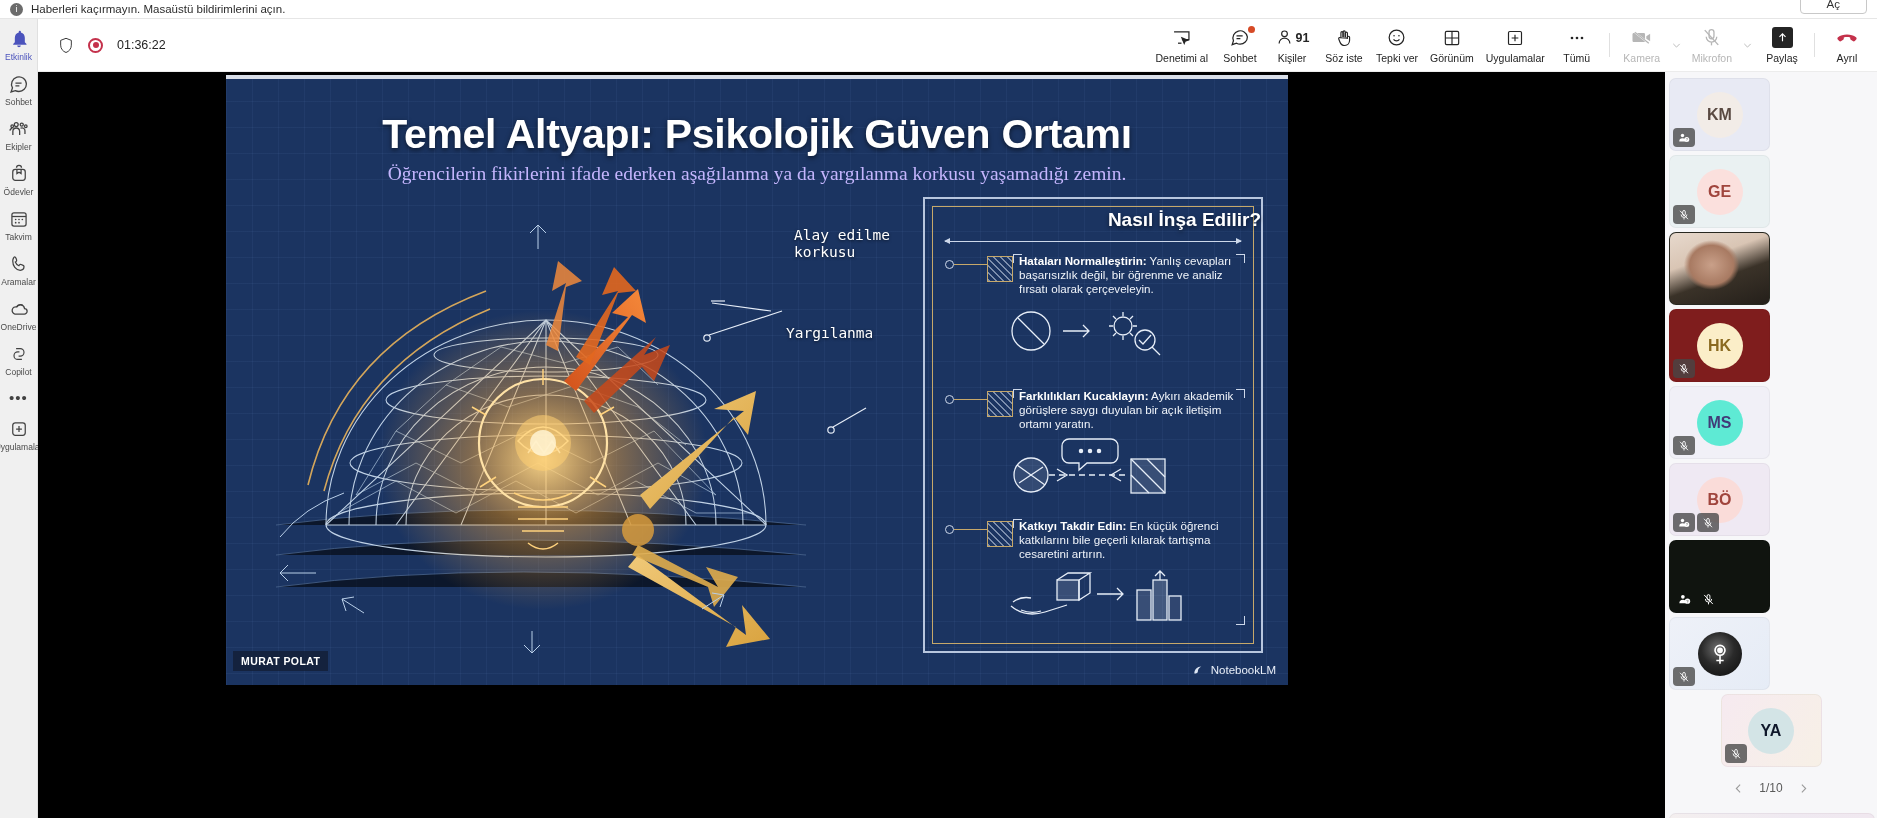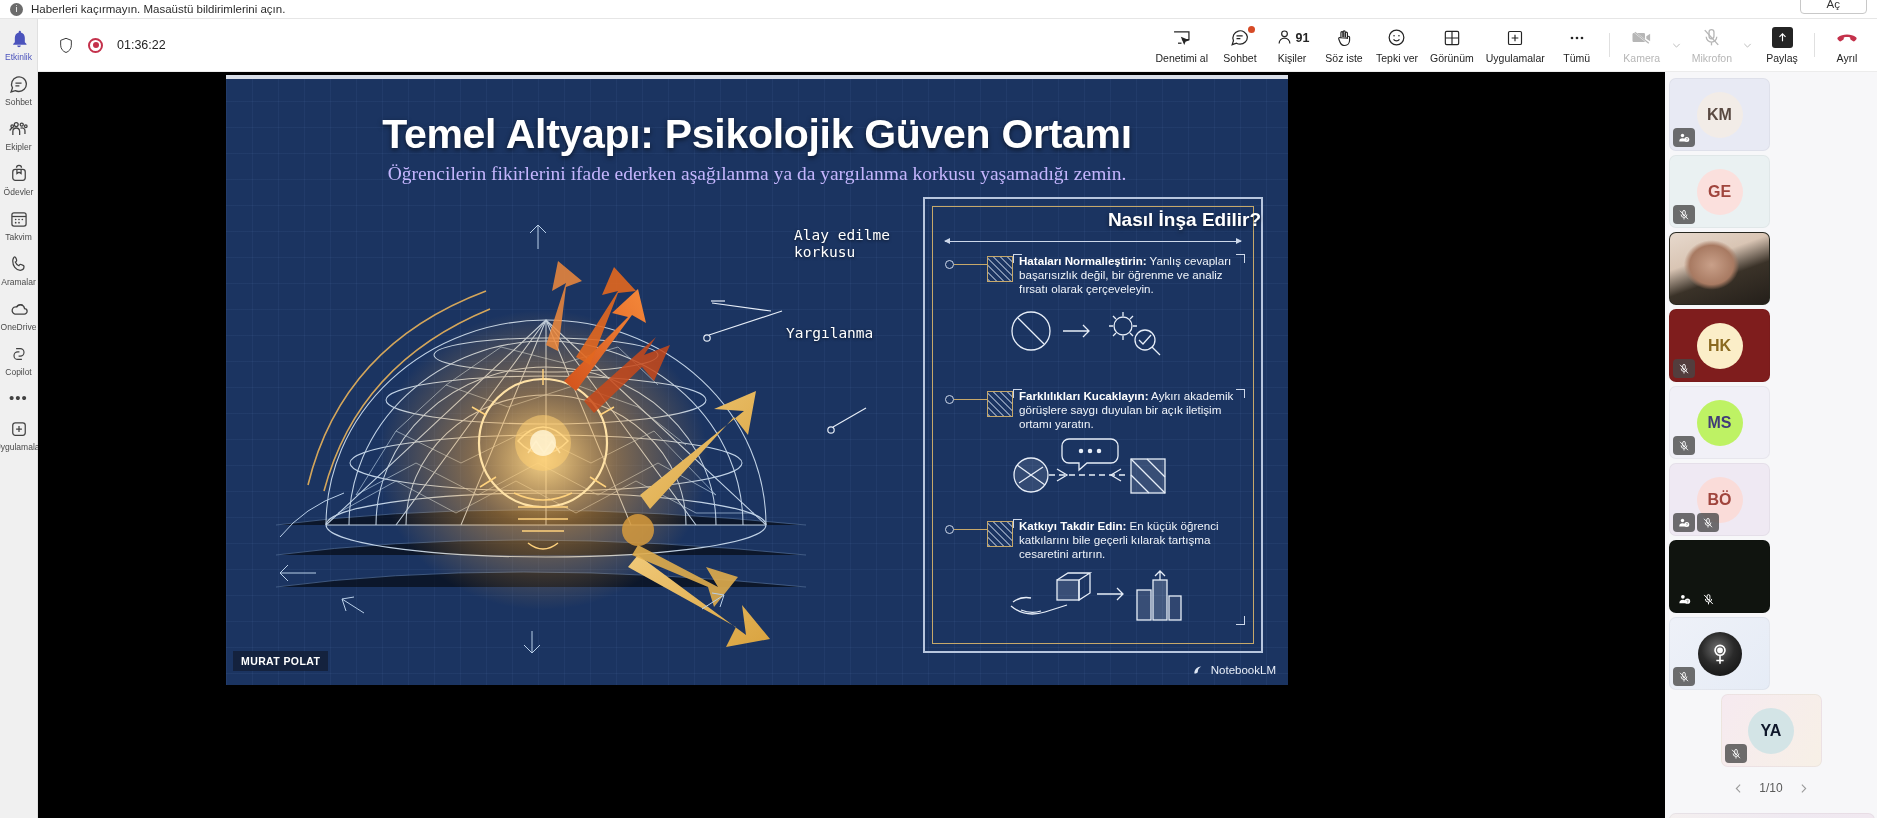--- a/index.html
+++ b/index.html
@@ -750,21 +750,21 @@
                 <rect x="9.4" y="3" width="5.2" height="10" rx="2.6"></rect>
                 <path d="M6.2 11a5.8 5.8 0 0 0 11.6 0"></path>
                 <path d="M12 16.8V21"></path>
                 <path d="M4 3.6l16 16.8"></path>
               </svg>
           </span>
         </div>
       </div>
 
       <div class="tile" style="background:#f1f0f7">
-        <div class="initials" style="background:#bef264;color:#413b78">MS</div>
+        <div class="initials" style="background:#5eead4;color:#413b78">MS</div>
         <div class="chips">
           <span class="chip">
             <svg width="12" height="12" viewBox="0 0 24 24" fill="none" stroke="currentColor" stroke-width="1.8">
                 <rect x="9.4" y="3" width="5.2" height="10" rx="2.6"></rect>
                 <path d="M6.2 11a5.8 5.8 0 0 0 11.6 0"></path>
                 <path d="M12 16.8V21"></path>
                 <path d="M4 3.6l16 16.8"></path>
               </svg>
           </span>
         </div>

